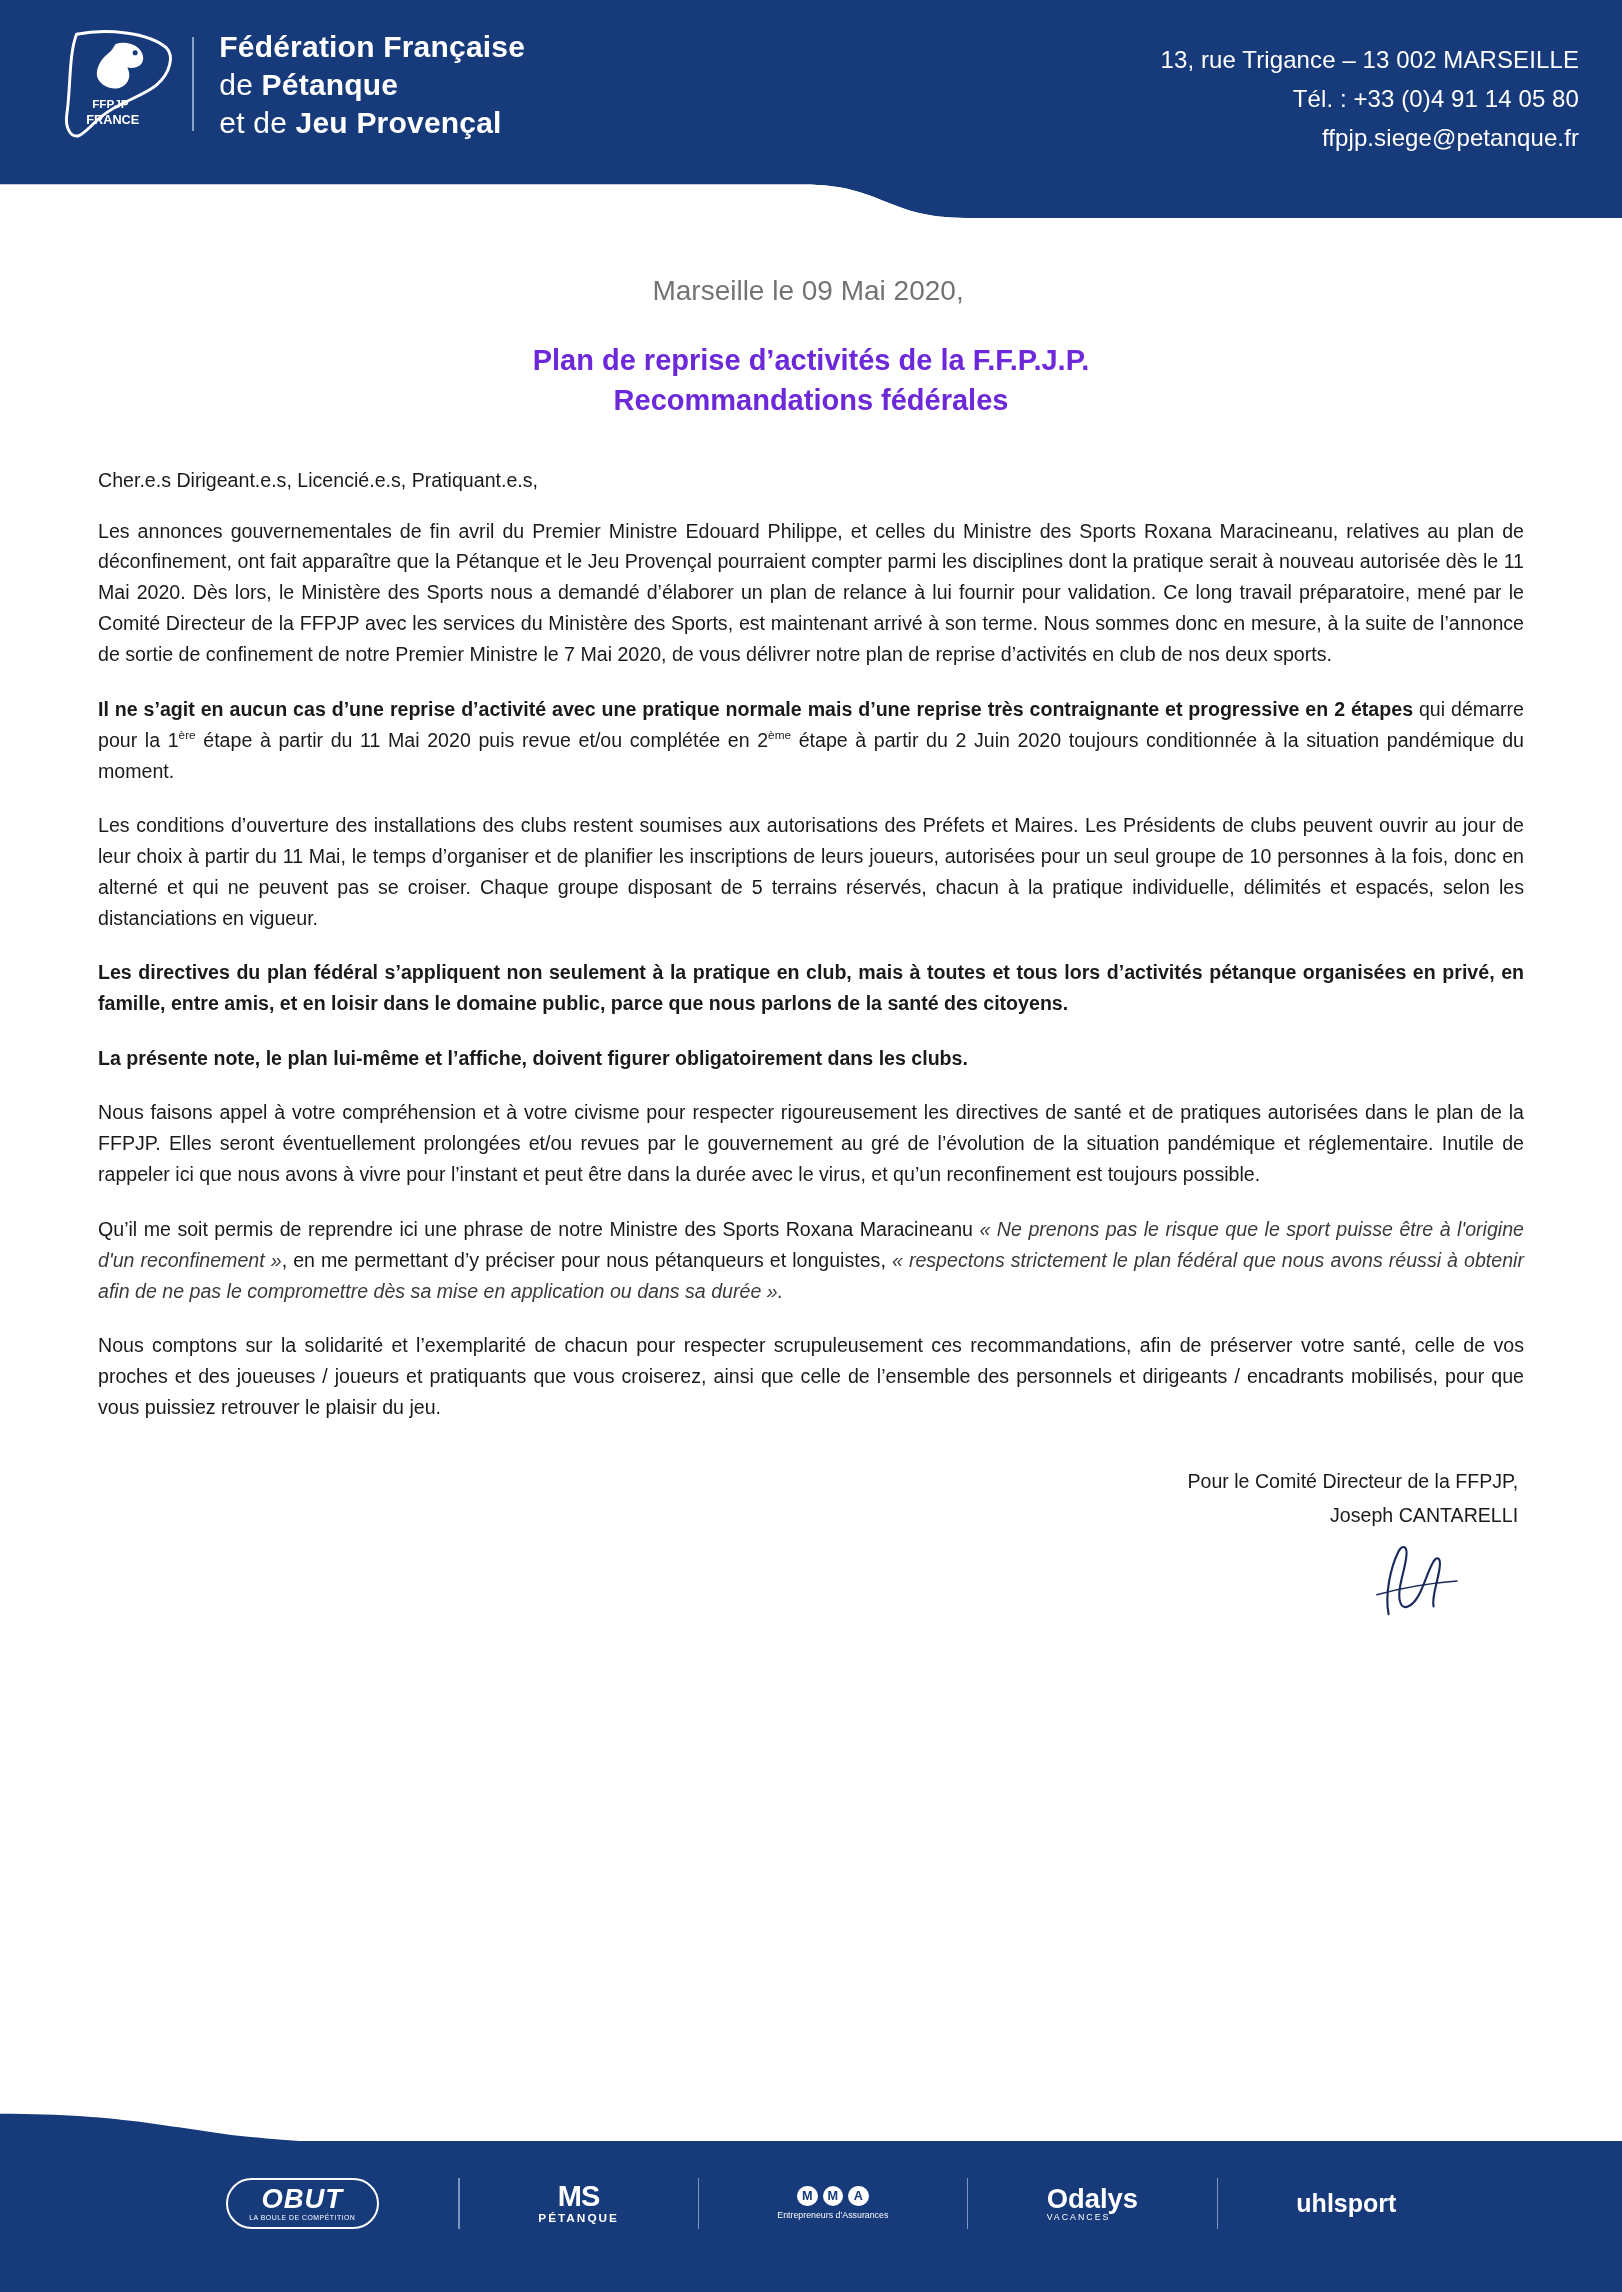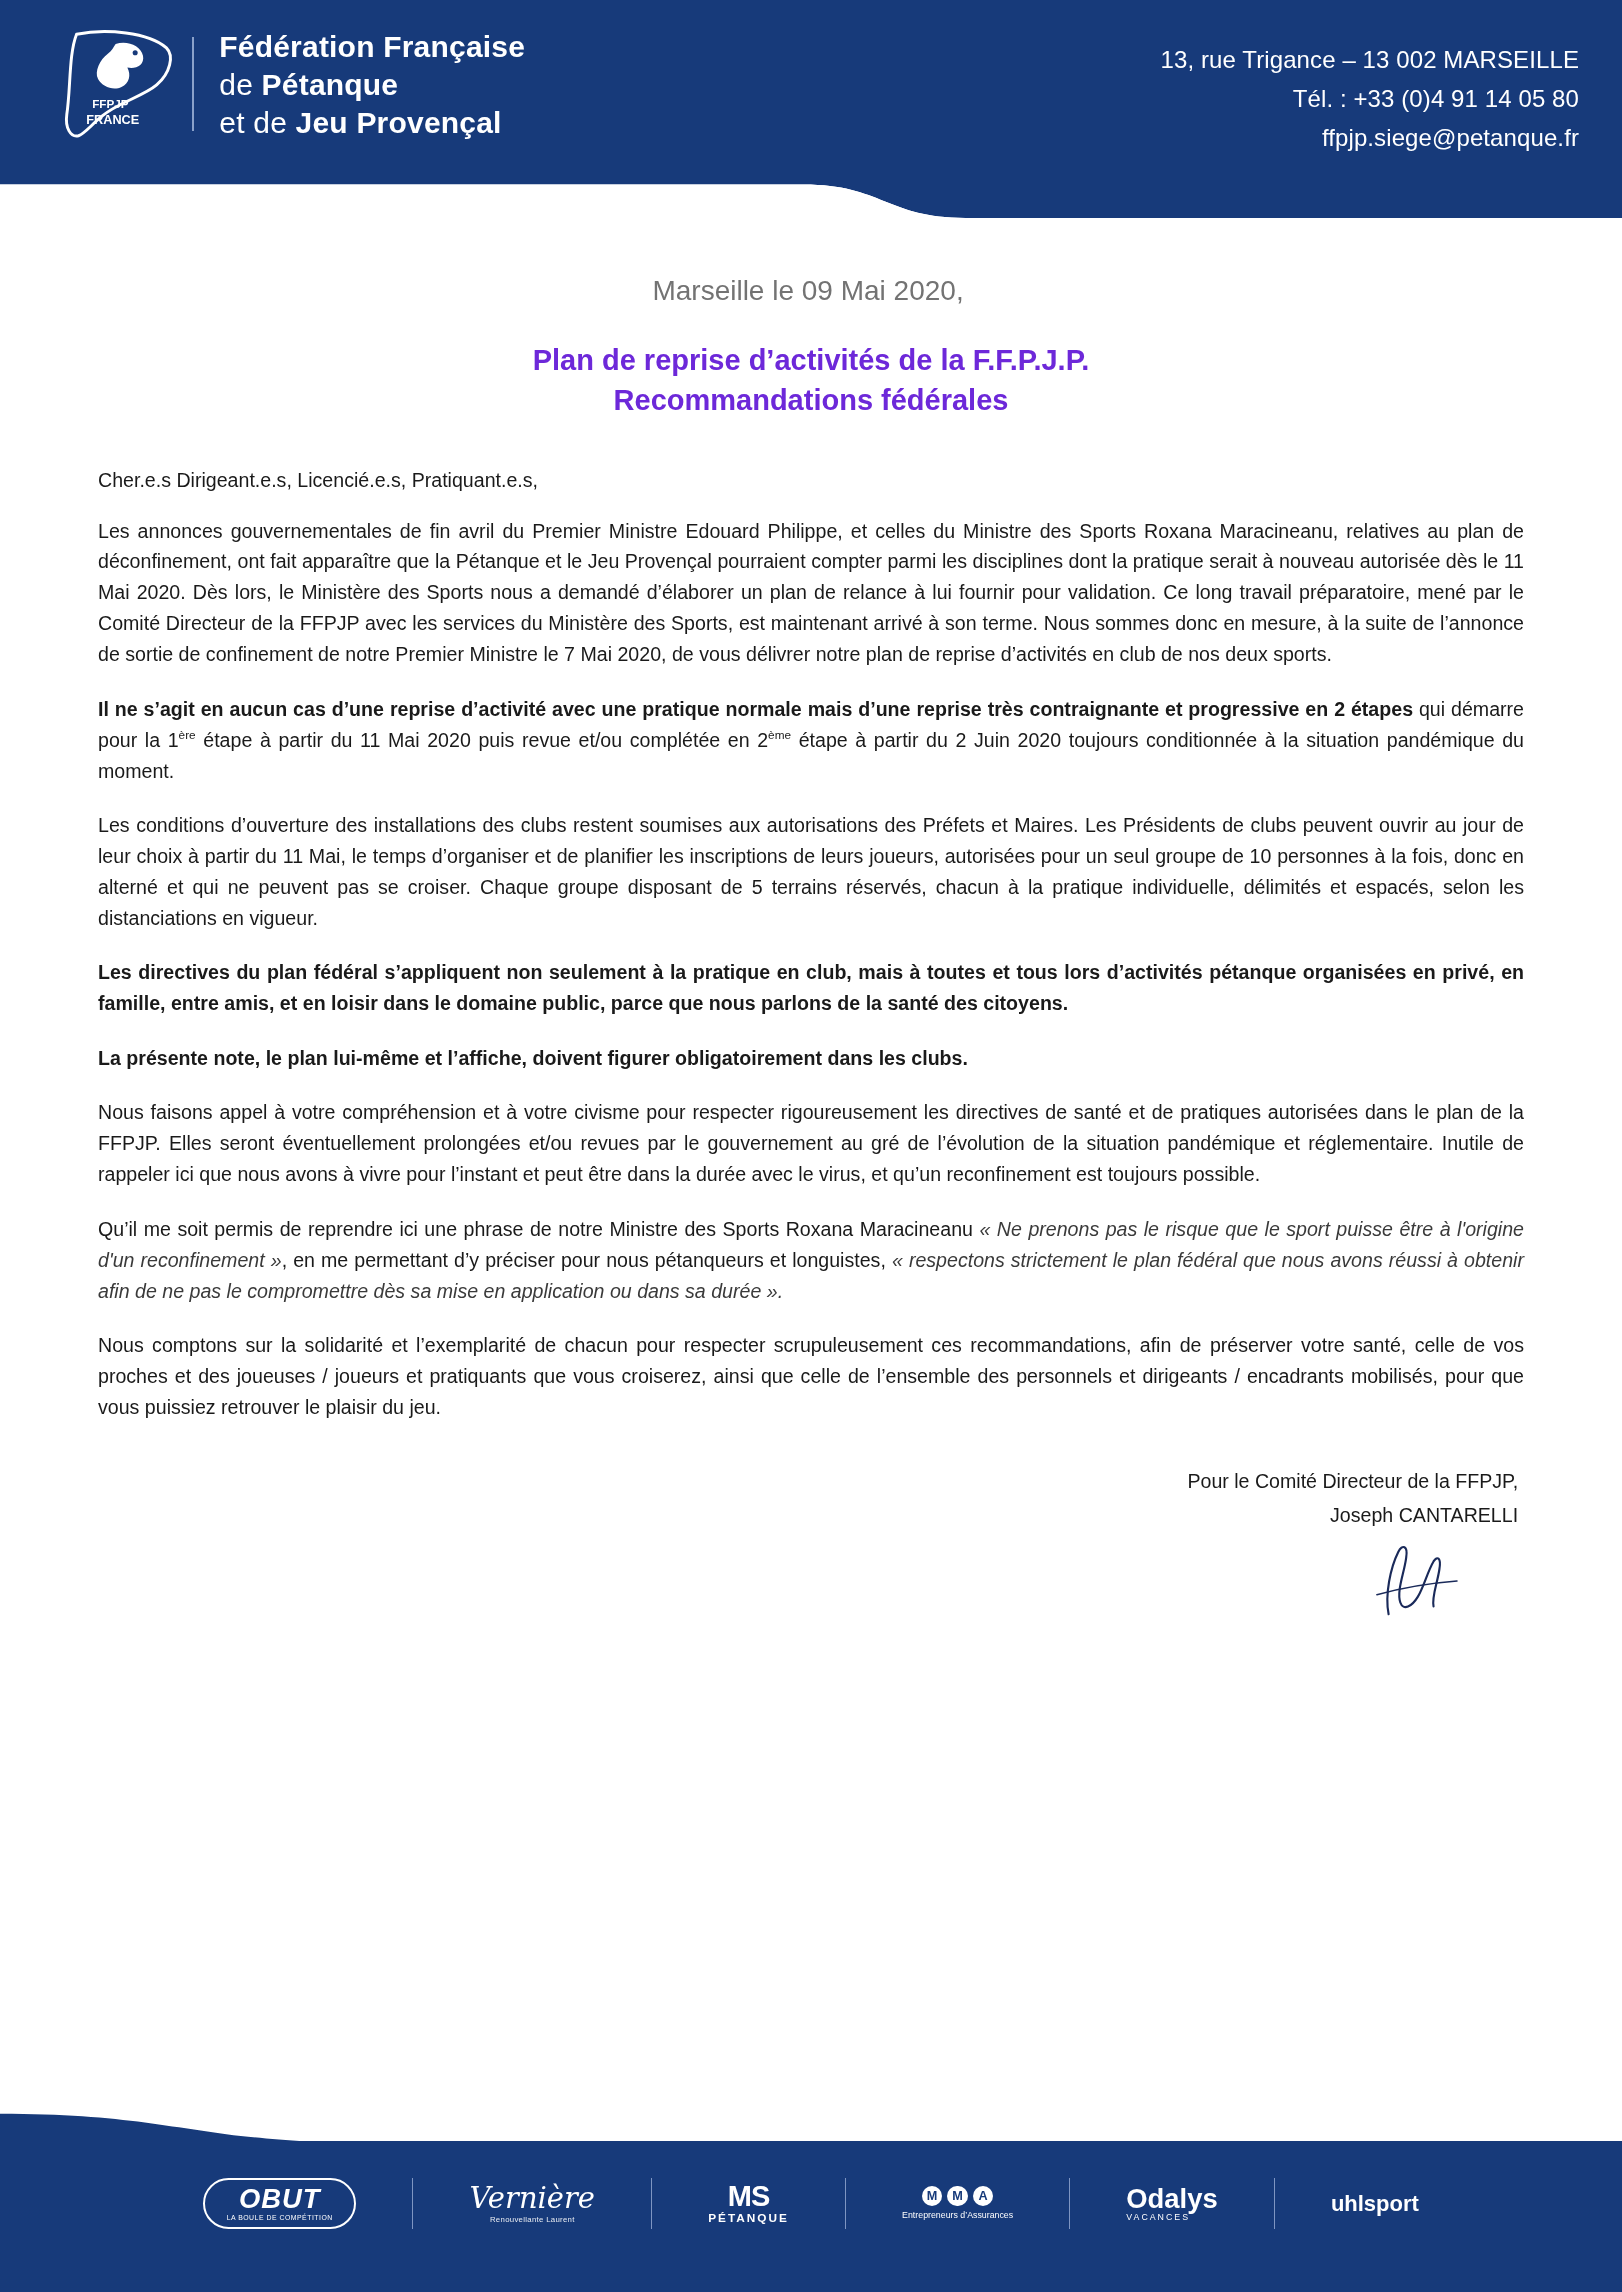--- a/index.html
+++ b/index.html
@@ -230,21 +230,21 @@
     display: flex; align-items: center; justify-content: center;
   }
   .sp-mma small { display: block; font-size: 8.8px; line-height: 1.25; }
   .sp-odalys {
     font-size: 27.4px; font-weight: bold; line-height: 1;
   }
   .sp-odalys small {
     display: block; font-size: 8.8px; letter-spacing: 2px; font-weight: normal;
     text-align: left; margin-top: 1px;
   }
-  .sp-uhl { font-size: 22px; font-weight: bold; line-height: 1; }
+  .sp-uhl { font-size: 25px; font-weight: bold; line-height: 1; }
 </style>
 </head>
 <body>
 
 <div class="header">
   <div class="header-inner">
     <div class="brand">
       <div class="logo-wrap">
         <svg class="logo-svg" width="125" height="116" viewBox="0 0 128 118" aria-hidden="true">
           <path d="M18 8 C 48 2, 92 6, 110 22 C 118 30, 114 48, 100 60 C 86 72, 60 78, 44 92 C 34 100, 26 110, 20 112 C 12 114, 6 104, 8 90 C 12 64, 10 28, 18 8 Z" fill="none" stroke="#ffffff" stroke-width="3"></path>
@@ -325,26 +325,20 @@
   </svg>
 
   <div class="sponsors">
     <div class="sponsor">
       <div class="sp-obut">
         <span>OBUT</span>
         <small>LA BOULE DE COMPÉTITION</small>
       </div>
     </div>
     <div class="sep"></div>
-    <div class="sponsor">
-      <div class="sp-vern">
-        <span>Vernière</span>
-        <small>Renouvellante Laurent</small>
-      </div>
-    </div>
     <div class="sep"></div>
     <div class="sponsor">
       <div class="sp-ms">
         <span>MS</span>
         <small>PÉTANQUE</small>
       </div>
     </div>
     <div class="sep"></div>
     <div class="sponsor">
       <div class="sp-mma">

